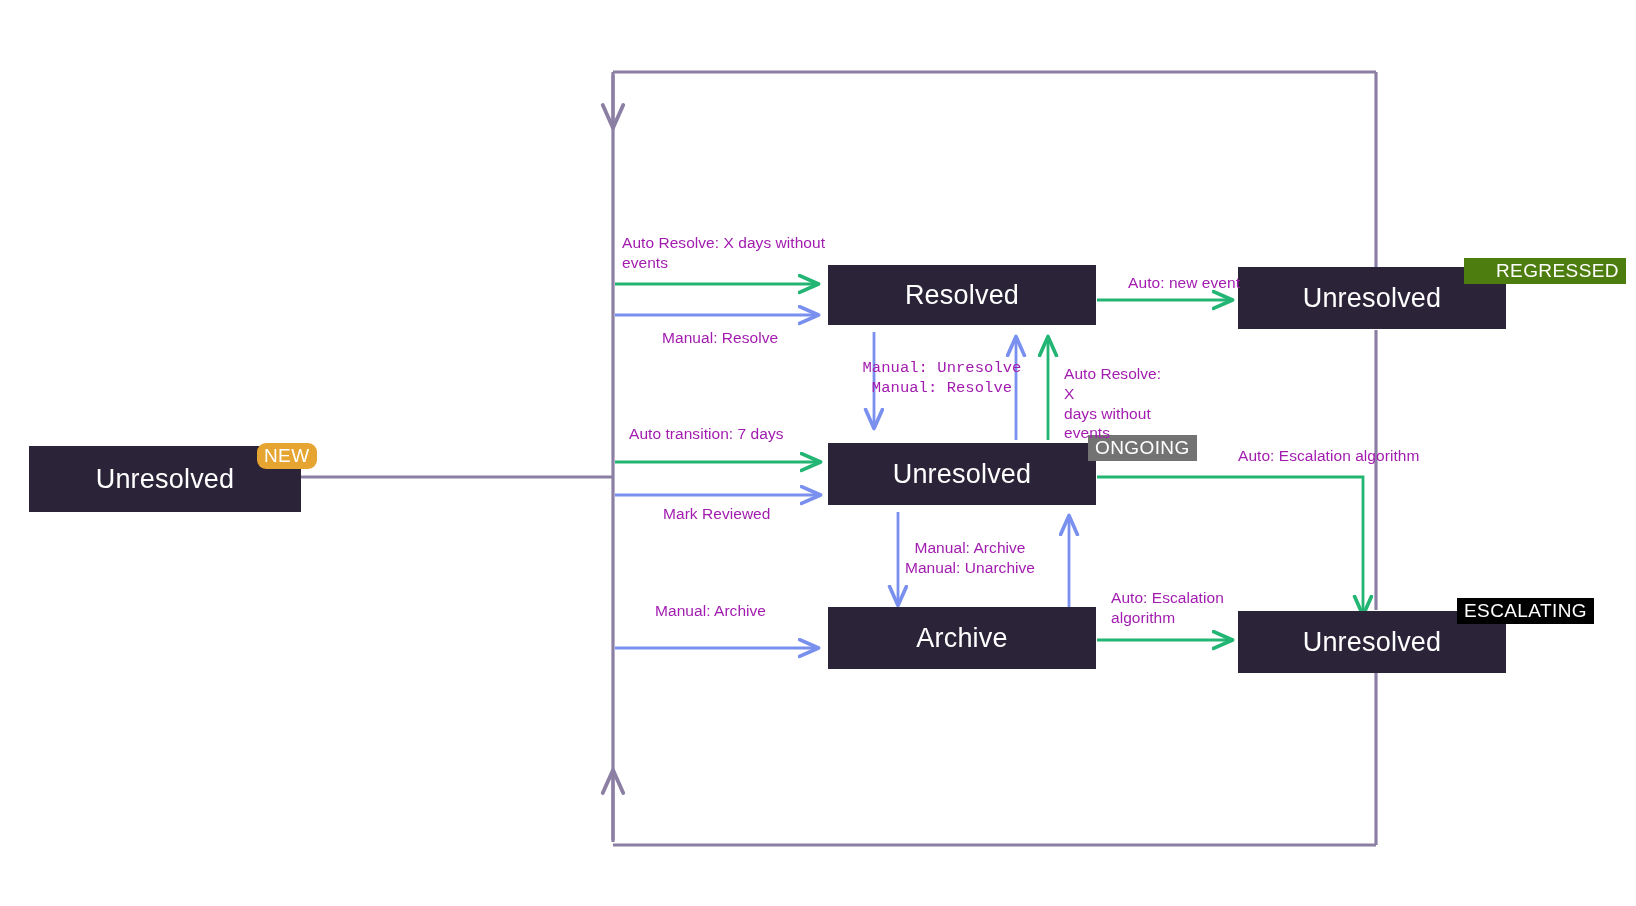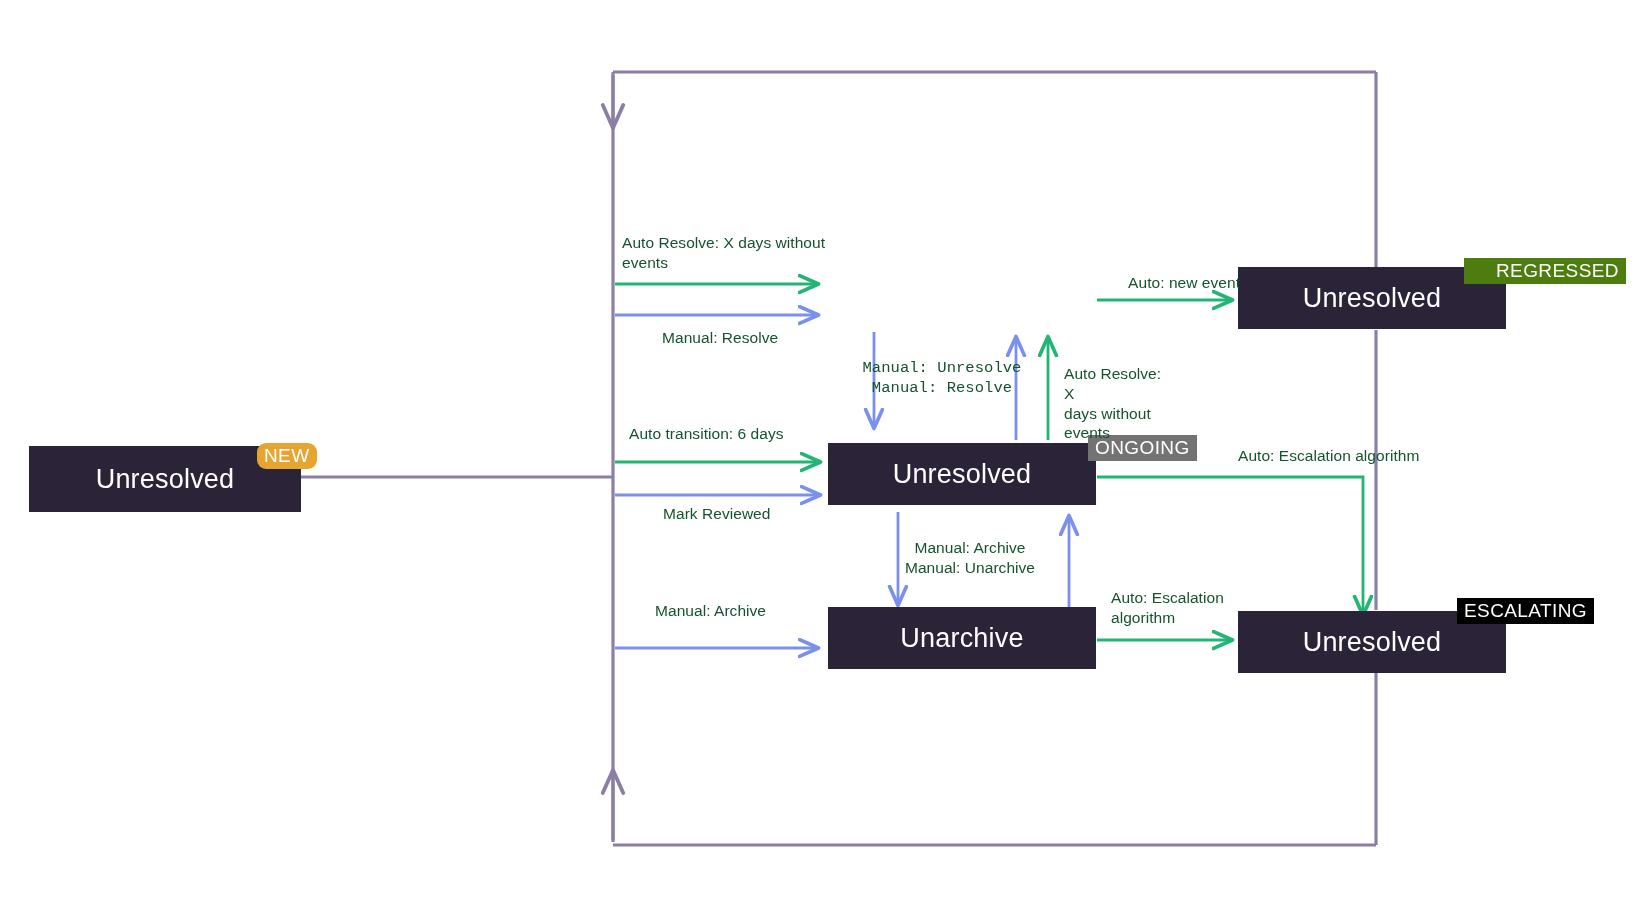--- a/index.html
+++ b/index.html
@@ -54,21 +54,21 @@
     box-sizing: border-box;
   }
   .badge-new       { background: #e6a530; border-radius: 9px; }
   .badge-ongoing   { background: #737373; margin-left: 37px; }
   .badge-regressed { background: #4d7c0f; padding-left: 32px; }
   .badge-escalating{ background: #000000; }
 
   .edge-label {
     position: absolute;
     font-size: 15.5px;
-    color: #14532d;
+    color: #a21caf;
     line-height: 1.28;
     white-space: pre-line;
     letter-spacing: 0.05px;
   }
   .edge-label.center { text-align: center; }
 </style>
 </head>
 <body>
 
 <div id="canvas">
@@ -134,46 +134,49 @@
 
       <path d="M1069,618 L1069,516" marker-end="url(#ah-blue)"></path>
     </g>
   </svg>
 
   <div class="node" style="left:29px; top:446px; width:272px; height:66px;">
     <span class="node-label">Unresolved</span>
   </div>
   <div class="badge badge-new" style="left:257px; top:443px;">NEW</div>
 
+  <div class="node" style="left:828px; top:265px; width:268px; height:60px;">
+    <span class="node-label">Resolved</span>
+  </div>
 
   <div class="node" style="left:828px; top:443px; width:268px; height:62px;">
     <span class="node-label">Unresolved</span>
   </div>
   <div class="badge badge-ongoing" style="left:1051px; top:435px;">ONGOING</div>
 
   <div class="node" style="left:828px; top:607px; width:268px; height:62px;">
-    <span class="node-label">Unarchive</span>
+    <span class="node-label">Archive</span>
   </div>
 
   <div class="node" style="left:1238px; top:267px; width:268px; height:62px;">
     <span class="node-label">Unresolved</span>
   </div>
   <div class="badge badge-regressed" style="left:1464px; top:258px;">REGRESSED</div>
 
   <div class="node" style="left:1238px; top:611px; width:268px; height:62px;">
     <span class="node-label">Unresolved</span>
   </div>
   <div class="badge badge-escalating" style="left:1457px; top:598px;">ESCALATING</div>
 
   <div class="edge-label" style="left:622px; top:233px; width:210px;">Auto Resolve: X days without
 events</div>
 
   <div class="edge-label" style="left:662px; top:328px; width:180px;">Manual: Resolve</div>
 
-  <div class="edge-label" style="left:629px; top:424px; width:220px;">Auto transition: 6 days</div>
+  <div class="edge-label" style="left:629px; top:424px; width:220px;">Auto transition: 7 days</div>
 
   <div class="edge-label" style="left:663px; top:504px; width:180px;">Mark Reviewed</div>
 
   <div class="edge-label" style="left:655px; top:601px; width:180px;">Manual: Archive</div>
 
   <div class="edge-label center" style="left:862px; top:359px; width:160px;font-family:Liberation Mono, monospace;">Manual: Unresolve
 Manual: Resolve</div>
 
   <div class="edge-label" style="left:1064px; top:364px; width:110px;">Auto Resolve: X
 days without

